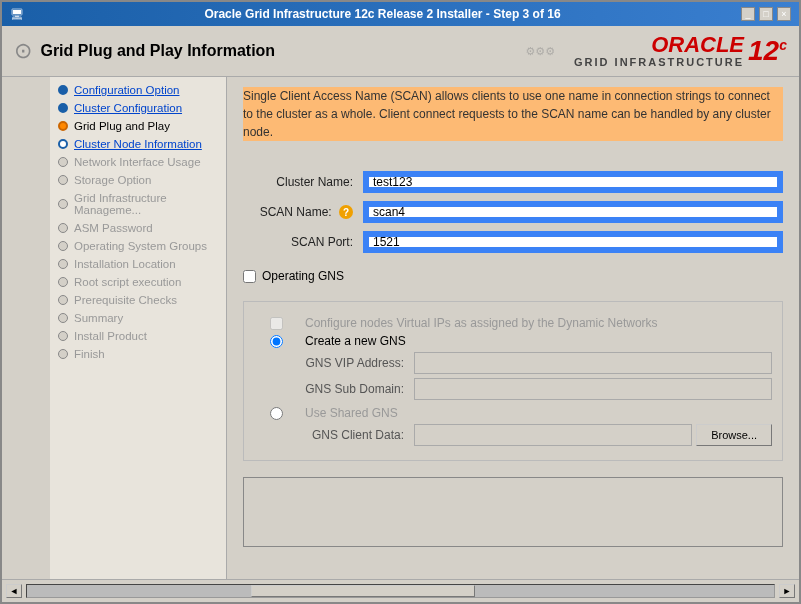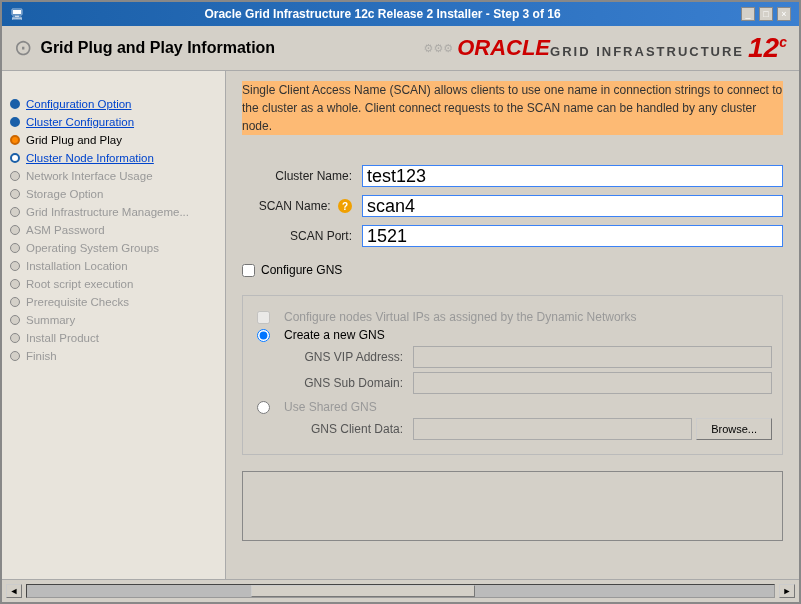--- a/index.html
+++ b/index.html
@@ -68,26 +68,27 @@
       color: #000;
     }
 
     .main-body {
       display: flex;
       flex: 1;
       overflow: hidden;
     }
 
     .sidebar {
-      width: 224px;
+      width: 177px;
       background: #e8e4dc;
       border-right: 1px solid #aaa;
-      padding: 24px 0;
+      padding: 4px 0;
       overflow-y: auto;
       flex-shrink: 0;
+      margin-left: 48px;
     }
 
     .sidebar-item {
       padding: 3px 8px 3px 24px;
       font-size: 11.5px;
       cursor: pointer;
       display: flex;
       align-items: center;
       gap: 6px;
       position: relative;
@@ -158,24 +159,24 @@
       text-align: right;
       margin-right: 10px;
       font-size: 12px;
       color: #222;
       flex-shrink: 0;
     }
 
     .form-input {
       flex: 1;
       height: 22px;
-      border: 1px solid #3b82f6;
+      border: 6px solid #3b82f6;
       background: white;
       padding: 2px 4px;
-      font-size: 18px;
+      font-size: 12px;
     }
 
     .info-icon {
       width: 14px;
       height: 14px;
       background: #f0a000;
       color: white;
       font-size: 10px;
       font-weight: bold;
       border-radius: 50%;
@@ -194,22 +195,22 @@
     .configure-gns-section {
       background: #d4d0c8;
       border: 1px solid #bbb;
       padding: 10px;
       margin-top: 4px;
     }
 
     .radio-row {
       display: flex;
       align-items: flex-end;
-      gap: 14px;
-      margin: 4px 4px;
+      gap: 22px;
+      margin: 4px 16px;
     }
 
     .gns-form-row {
       display: flex;
       align-items: center;
       margin: 4px 0;
       padding-left: 20px;
     }
 
     .gns-form-label {
@@ -296,36 +297,38 @@
       cursor: pointer;
     }
 
     .header-right {
       display: flex;
       align-items: center;
     }
 
     .oracle-brand {
       display: flex;
+      flex-direction: column;
       align-items: flex-end;
     }
 
     .oracle-name {
       font-size: 22px;
       font-weight: bold;
       font-style: italic;
       color: #cc0000;
       line-height: 1;
     }
 
     .grid-infra {
-      font-size: 13px;
+      font-size: 11px;
       font-weight: bold;
       color: #444;
       letter-spacing: 2px;
+      margin-left: 15px;
     }
 
     .version-num {
       font-size: 28px;
       font-weight: bold;
       color: #cc0000;
       font-style: italic;
       line-height: 1;
     }
 
@@ -453,21 +456,21 @@
         <input class="form-input" type="text" value="scan4" style="">
       </div>
 
       <div class="form-row">
         <label class="form-label">SCAN Port:</label>
         <input class="form-input" type="text" value="1521" style="">
       </div>
 
       <div class="checkbox-row">
         <input type="checkbox" id="configure-gns" style="">
-        <label for="configure-gns">Configure GNS</label>
+        <label for="configure-gns">Operating GNS</label>
       </div>
 
       <div class="configure-gns-section">
 
         <div class="radio-row">
           <input type="checkbox" id="configure-nodes-vip" disabled="" style="">
           <label for="configure-nodes-vip" class="disabled-text">Configure nodes Virtual IPs as assigned by the Dynamic Networks</label>
         </div>
 
         <div class="radio-row">

